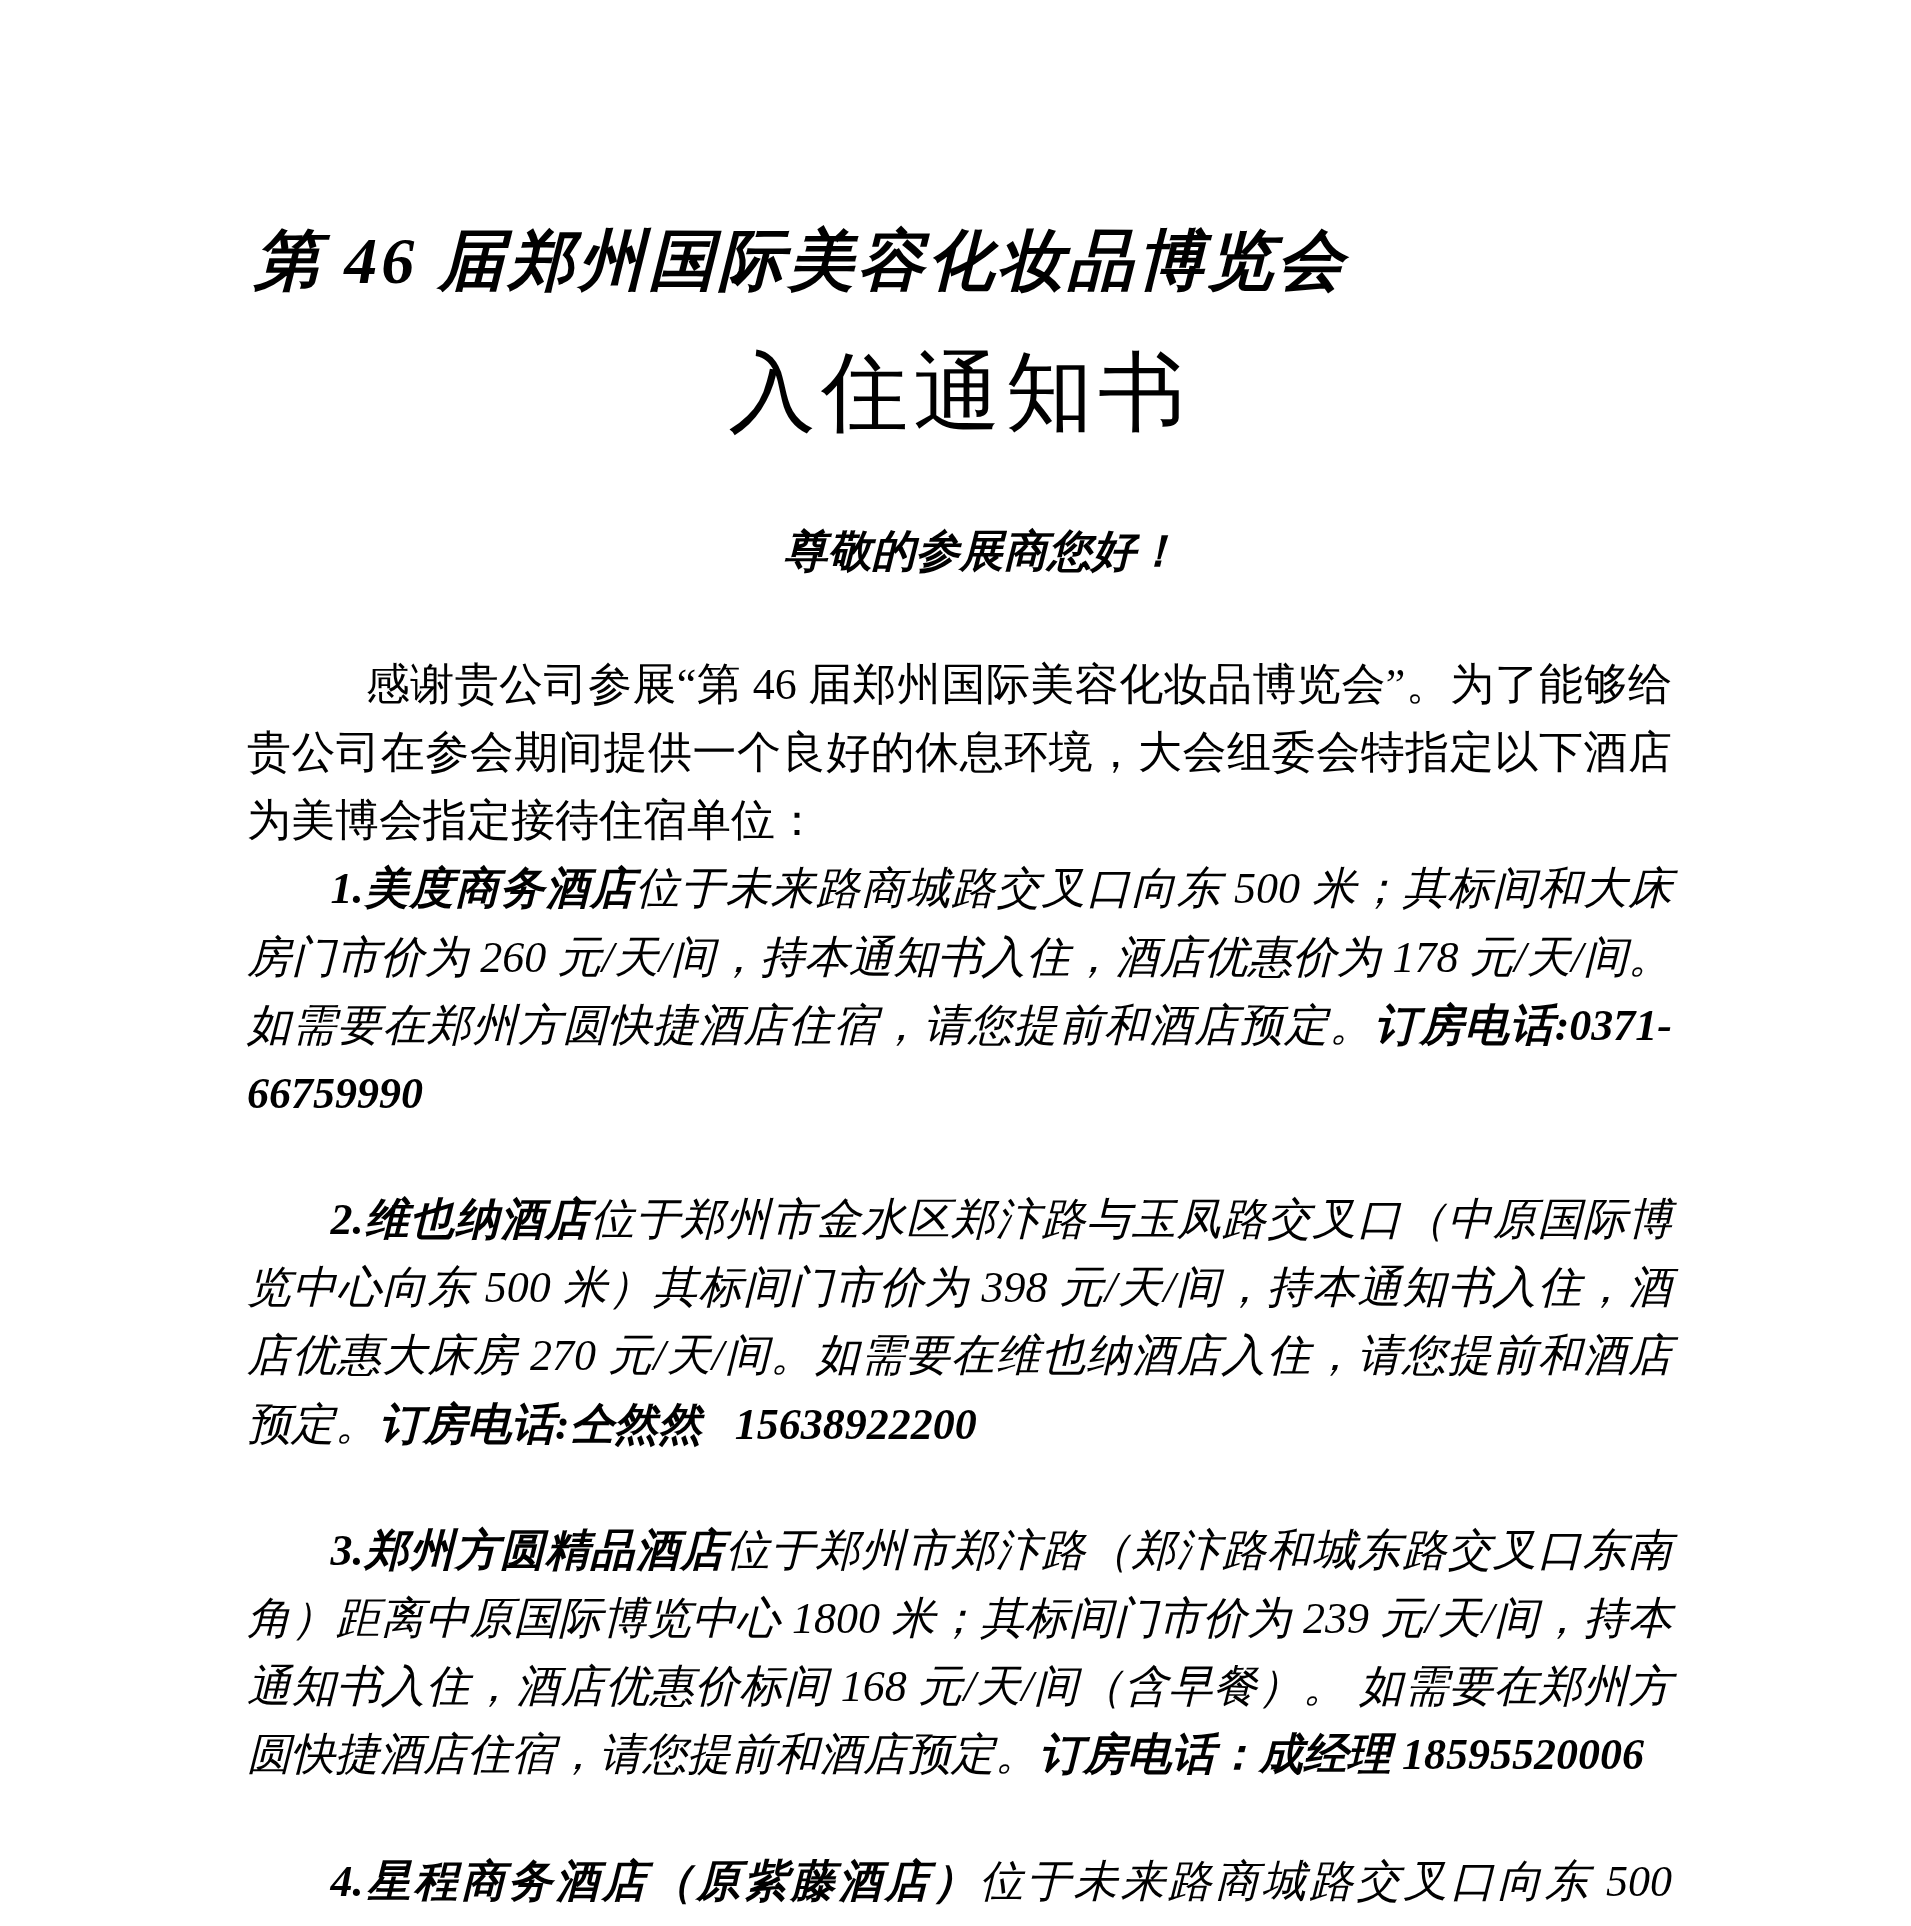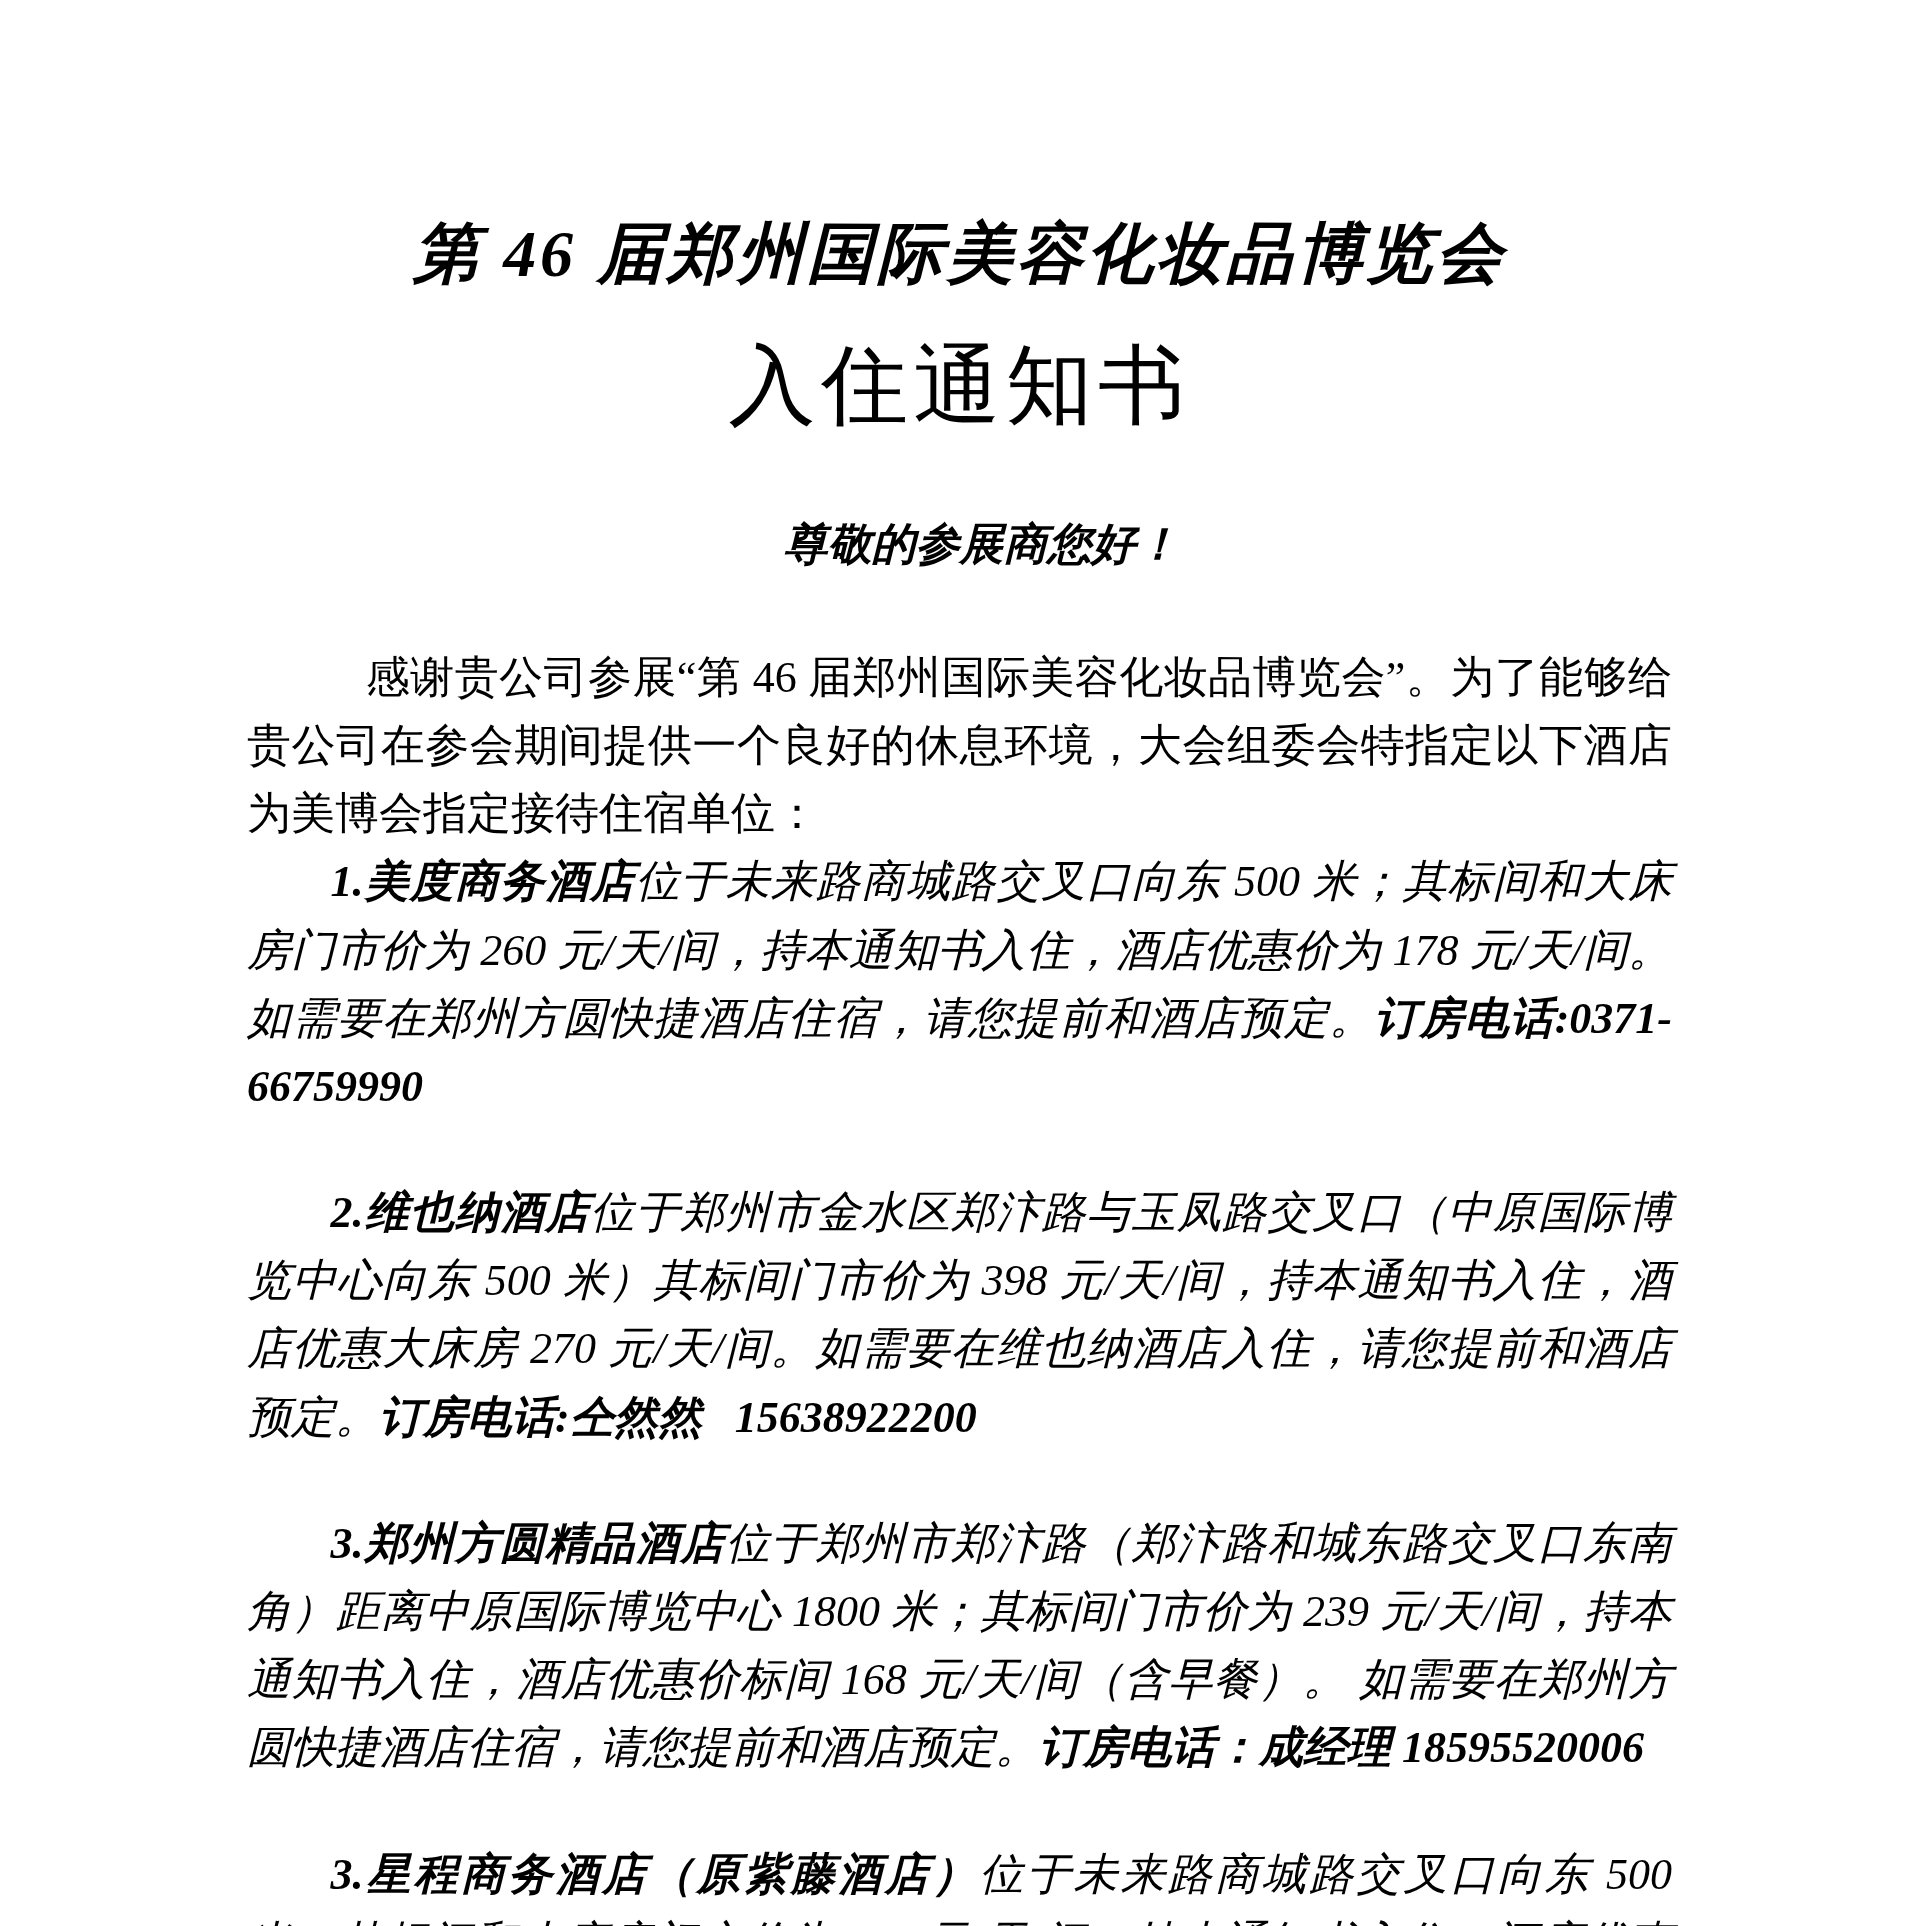--- a/index.html
+++ b/index.html
@@ -12,27 +12,26 @@
     width: 1911px;
     height: 2703px;
     background: #ffffff;
     box-sizing: border-box;
     padding: 216px 239px 0 247px;
     font-family: "Liberation Serif", serif;
     color: #000000;
     overflow: hidden;
   }
   .doc-title {
-    text-align: center;
     font-size: 66px;
     font-weight: bold;
     letter-spacing: 3.9px;
     font-style: italic;
     line-height: 1.15;
-    margin: 0;
+    margin: 7px;
   }
   .doc-subtitle {
     text-align: center;
     font-size: 87px;
     font-weight: normal;
     letter-spacing: 5.4px;
     line-height: 1.1;
     margin: 46px 0 0 0;
   }
   .greeting {
@@ -81,16 +80,16 @@
   <p class="greeting">尊敬的参展商您好！</p>
 
   <p class="para">感谢贵公司参展“第 46 届郑州国际美容化妆品博览会”。为了能够给贵公司在参会期间提供一个良好的休息环境，大会组委会特指定以下酒店为美博会指定接待住宿单位：</p>
 
   <p class="hotel first"><b>1.美度商务酒店</b><span>位于未来路商城路交叉口向东 500 米；其标间和大床房门市价为 260 元/天/间，持本通知书入住，酒店优惠价为 178 元/天/间。如需要在郑州方圆快捷酒店住宿，请您提前和酒店预定。</span><span class="booking">订房电话:0371-66759990</span></p>
 
   <p class="hotel"><b>2.维也纳酒店</b><span>位于郑州市金水区郑汴路与玉凤路交叉口（中原国际博览中心向东 500 米）其标间门市价为 398 元/天/间，持本通知书入住，酒店优惠大床房 270 元/天/间。如需要在维也纳酒店入住，请您提前和酒店预定。</span><span class="booking">订房电话:仝然然   15638922200</span></p>
 
   <p class="hotel"><b>3.郑州方圆精品酒店</b><span>位于郑州市郑汴路（郑汴路和城东路交叉口东南角）距离中原国际博览中心 1800 米；其标间门市价为 239 元/天/间，持本通知书入住，酒店优惠价标间 168 元/天/间（含早餐）。 如需要在郑州方圆快捷酒店住宿，请您提前和酒店预定。</span><span class="booking">订房电话：成经理 18595520006</span></p>
 
-  <p class="hotel"><b>3.星程商务酒店（原紫藤酒店）</b><span>位于未来路商城路交叉口向东 500 米；其标间和大床房门市价为 280 元/天/间，持本通知书入住，酒店优惠价为 210 元/天/间（含双早餐，不含发票）。如需要在郑州方圆快捷酒店住宿，请您提前和酒店预定。</span></p>
+  <p class="hotel"><b>4.星程商务酒店（原紫藤酒店）</b><span>位于未来路商城路交叉口向东 500 米；其标间和大床房门市价为 280 元/天/间，持本通知书入住，酒店优惠价为 210 元/天/间（含双早餐，不含发票）。如需要在郑州方圆快捷酒店住宿，请您提前和酒店预定。</span></p>
 
 </div>
 
 
 </body></html>

